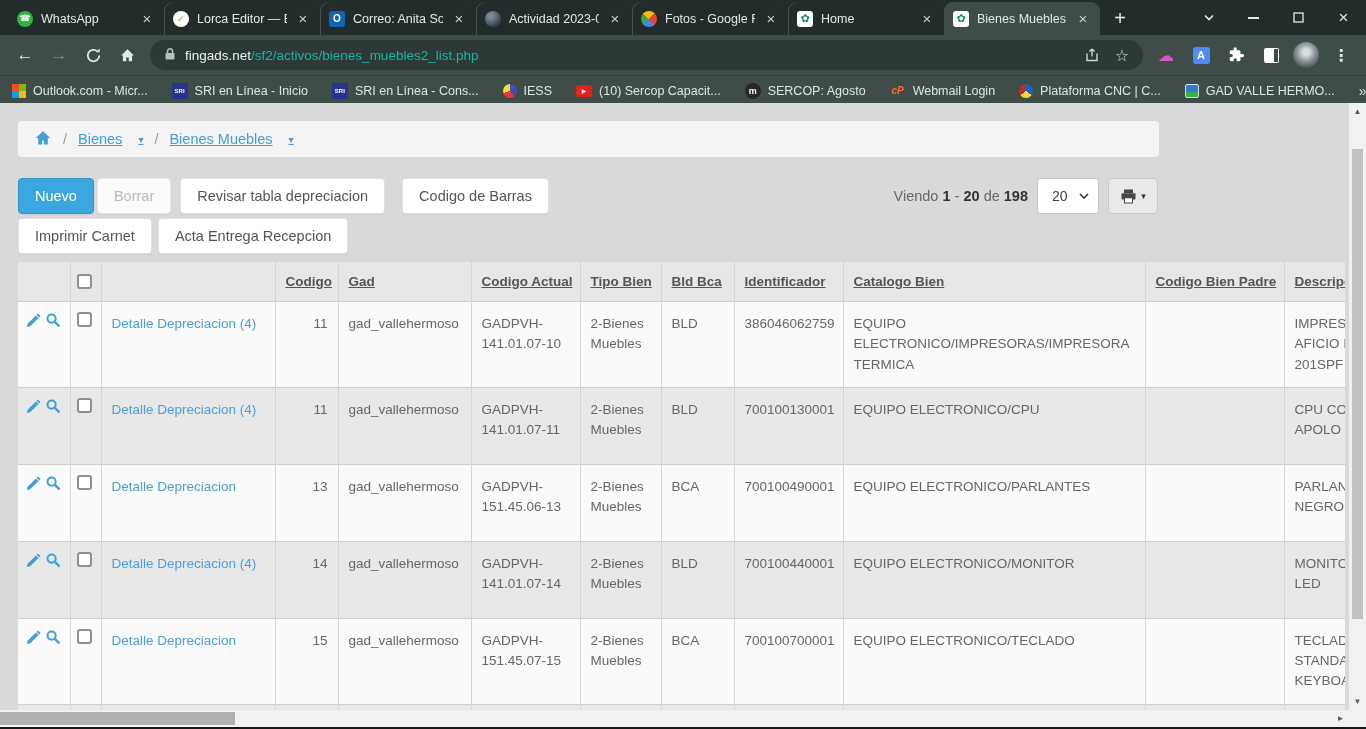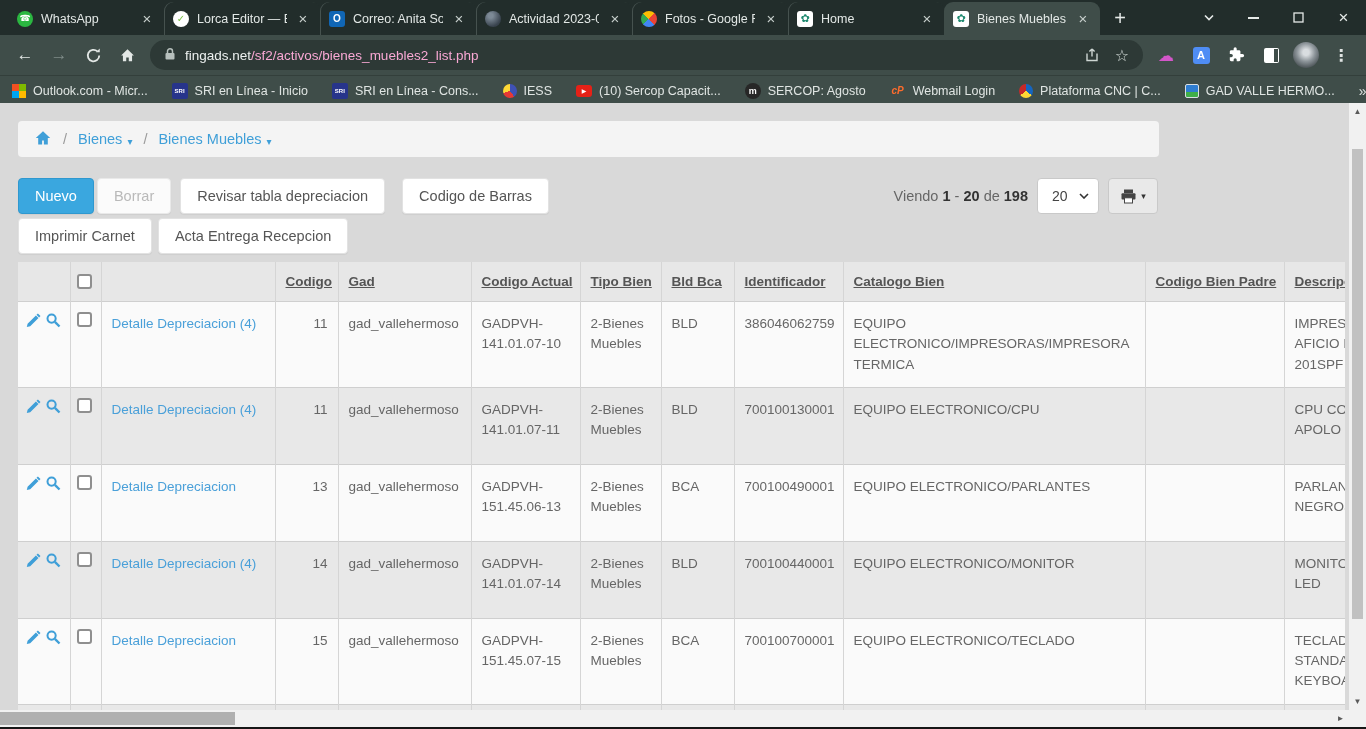--- a/index.html
+++ b/index.html
@@ -36,21 +36,21 @@
   .fav-cnc{width:14px;height:14px;background:conic-gradient(#1565c0 0 35%,#fdd835 0 65%,#c62828 0);border-radius:50%;}
   .fav-gad{width:14px;height:14px;background:linear-gradient(180deg,#2e7dd1 55%,#3fae49 0);border-radius:2px;border:1px solid #d8dfe4;box-sizing:border-box;}
 
   
   .toolbar{height:40px;background:#3f4d49;display:flex;align-items:center;padding:0 8px;box-sizing:border-box;}
   .navbtn{width:34px;height:34px;display:flex;align-items:center;justify-content:center;color:#e3e8e6;font-size:17px;flex:none;}
   .navbtn.fwd{color:#7f8c89;}
   .urlbar{flex:1;height:30px;margin:0 6px;background:#2d3936;border-radius:15px;display:flex;align-items:center;padding:0 6px 0 14px;font-size:13.5px;min-width:0;}
   .url-text{flex:1;white-space:nowrap;overflow:hidden;margin-left:9px;}
   .url-domain{color:#edf1f0;}
-  .url-path{color:#f9a8d4;}
+  .url-path{color:#14b8a6;}
   .pill-icon{width:30px;height:30px;display:flex;align-items:center;justify-content:center;color:#ced6d3;font-size:16px;flex:none;}
   .extras{display:flex;align-items:center;gap:5px;padding:0 2px;}
   .ext{width:30px;height:30px;display:flex;align-items:center;justify-content:center;flex:none;}
   .ext-cloud{color:#d356c9;font-size:16px;}
   .ext-translate{width:17px;height:17px;background:#4f8df5;border-radius:3px;color:#fff;font-size:11px;font-weight:bold;display:flex;align-items:center;justify-content:center;}
   .ext-sidebar{width:15px;height:15px;background:#fff;border-radius:2px;position:relative;}
   .ext-sidebar::after{content:"";position:absolute;right:1px;top:1px;bottom:1px;width:4px;background:#3f4d49;}
   .avatar{width:26px;height:26px;border-radius:50%;background:radial-gradient(circle at 50% 40%,#d9dde0 15%,#8c9499 45%,#3c4447 85%);}
   .ext-dots{color:#dfe3e2;font-size:16px;font-weight:bold;}
 
@@ -59,21 +59,21 @@
   .bm-items{display:flex;align-items:center;gap:24px;}
   .bm{display:flex;align-items:center;gap:7px;white-space:nowrap;}
   .bm-overflow{margin-left:auto;font-size:14px;color:#dfe4e2;}
 
   
   .viewport{position:absolute;top:103px;left:0;right:0;bottom:2px;background:#d9d9d9;overflow:hidden;}
   .bottom-strip{position:absolute;left:0;bottom:0;width:100%;height:2px;background:#161616;}
 
   .breadcrumb{position:absolute;top:18px;left:18px;width:1141px;height:36px;box-sizing:border-box;background:#f4f4f4;border-radius:4px;display:flex;align-items:center;padding:0 16px;font-size:14.5px;gap:11px;color:#999;}
   .crumbs{display:flex;align-items:center;gap:11px;}
-  .crumb-link{color:#3f9fd8;display:flex;align-items:flex-end;gap:5px;}
+  .crumb-link{color:#3f9fd8;display:flex;align-items:center;gap:16px;text-decoration:underline;}
   .crumb-caret{font-size:10px;color:#3f9fd8;}
   .crumb-sep{color:#9a9a9a;}
 
   .actions-row1{position:absolute;top:75px;left:18px;display:flex;align-items:center;}
   .actions-row2{position:absolute;top:115px;left:18px;display:flex;align-items:center;}
   .btn{height:36px;padding:0 16px;border-radius:4px;border:1px solid #e2e2e2;background:#fff;color:#555;font-size:14.5px;font-family:inherit;box-shadow:0 1px 1px rgba(0,0,0,.05);}
   .btn.primary{background:#3aa7df;border-color:#2f98cf;color:#fff;}
   .btn.disabled{color:#b9b9b9;background:#fbfbfb;border-color:#e9e9e9;}
   .actions-row1 .btn:nth-child(2){margin-left:3px;}
   .actions-row1 .btn:nth-child(3){margin-left:9px;}

